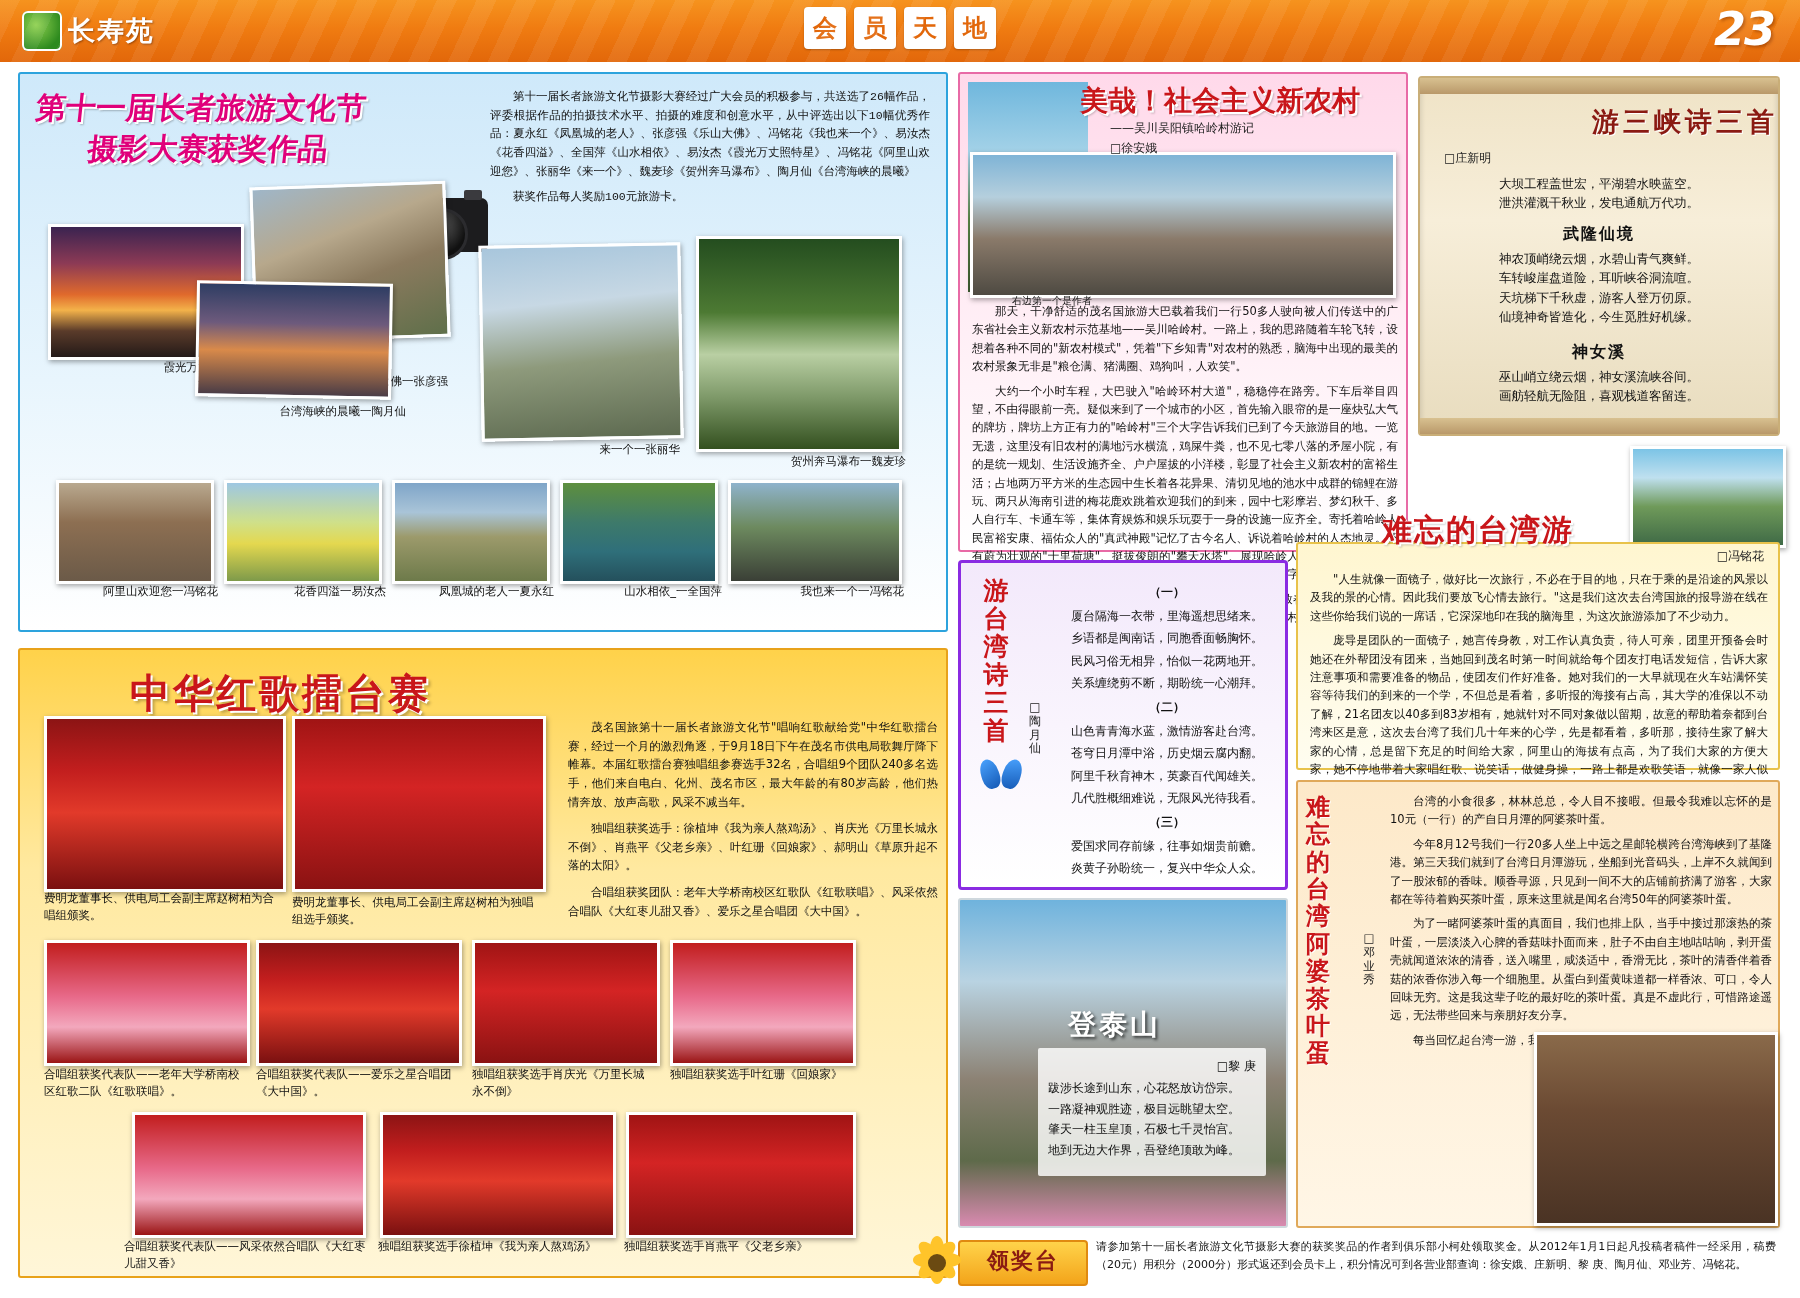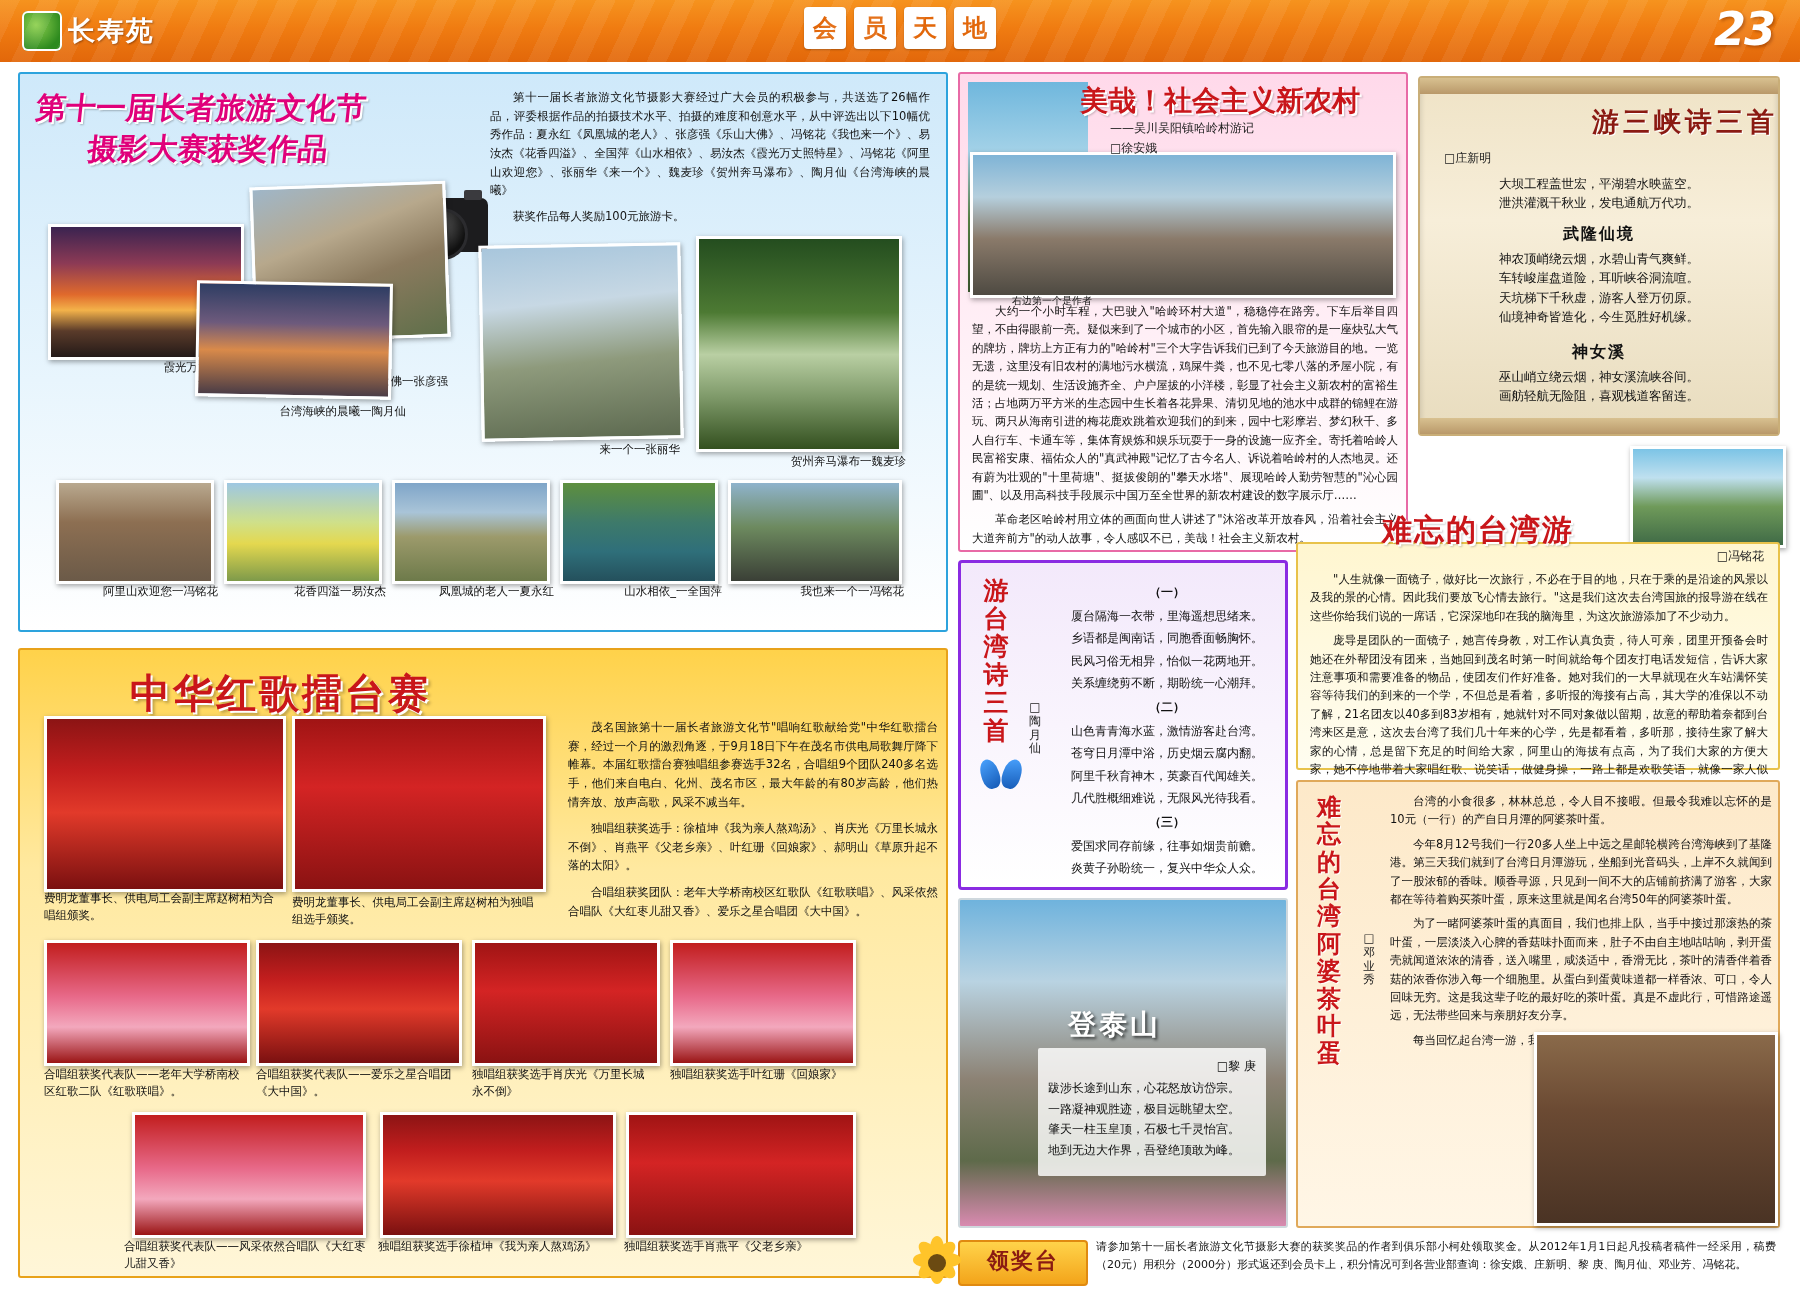--- a/index.html
+++ b/index.html
@@ -65,21 +65,21 @@
     position:absolute;left:14px;top:14px;width:430px;
     color:#e0007a;font-size:30px;font-weight:bold;line-height:1.35;
     text-shadow:2px 2px 0 #fff, 3px 3px 2px rgba(0,0,0,.25);
     font-family:"DejaVu Sans","Liberation Sans",sans-serif;
     transform:skewX(-6deg);
   }
   .contest-body{
     position:absolute;left:470px;top:14px;width:440px;
     font-size:11.5px;line-height:1.62;color:#111;text-align:justify;
   }
-  .contest-body p{margin:0 0 7px 0;text-indent:2em;}
+  .contest-body p{margin:0 0 7px 0;text-indent:2em;font-family:Liberation Mono, monospace;}
   .camera{
     position:absolute;left:362px;top:110px;width:120px;height:72px;
   }
   .cam-body{position:absolute;left:0;top:14px;width:106px;height:54px;background:#1c1c1e;border-radius:7px;}
   .cam-lens{position:absolute;left:34px;top:24px;width:46px;height:46px;border-radius:50%;background:radial-gradient(circle at 38% 32%,#666,#111 70%);border:3px solid #2b2b2e;}
   .cam-top{position:absolute;left:22px;top:4px;width:38px;height:14px;background:#242427;border-radius:3px;}
   .cam-flash{position:absolute;left:82px;top:6px;width:18px;height:10px;background:#3a3a3e;border-radius:2px;}
 
   .ph{position:absolute;background:#ccc;border:3px solid #fff;box-shadow:1px 2px 5px rgba(0,0,0,.35);overflow:hidden;}
 
@@ -212,21 +212,21 @@
   .taishan-card .who{text-align:right;margin-bottom:2px;}
 
   
   .teaegg{
     left:1296px;top:780px;width:484px;height:448px;
     background:linear-gradient(180deg,#fde9c9 0%,#fff6e6 100%);
     border:2px solid #e0a95a;border-radius:3px;
   }
   .teaegg-title{
     position:absolute;left:8px;top:12px;width:46px;
-    font-size:24px;font-weight:bold;color:#c9161a;line-height:1.14;text-align:center;
+    font-size:24px;font-weight:bold;color:#c9161a;line-height:1.14;text-align:left;
     text-shadow:1px 1px 0 #fff;
   }
   .teaegg-author{position:absolute;left:62px;top:150px;width:18px;font-size:11.5px;line-height:1.2;color:#222;text-align:center;}
   .teaegg-body{position:absolute;left:92px;top:10px;width:382px;font-size:11.5px;line-height:1.6;color:#111;text-align:justify;}
   .teaegg-body p{margin:0 0 6px 0;text-indent:2em;}
 
   
   .award{
     left:958px;top:1238px;width:822px;height:56px;
     background:#ffffff;
@@ -356,20 +356,21 @@
   <div class="panel village-art">
     <div class="ph palms" style="left:8px;top:8px;width:120px;height:210px;border:none;box-shadow:none;"></div>
     <div class="ph groupphoto" style="left:10px;top:78px;width:420px;height:140px;"></div>
     <div class="cap" style="left:4px;top:220px;width:128px;font-size:10px;">右边第一个是作者</div>
 
     <div class="va-title">美哉！社会主义新农村</div>
     <div class="va-sub">——吴川吴阳镇哈岭村游记</div>
     <div class="va-author">□徐安娥</div>
 
     <div class="va-body">
+      <p>那天，干净舒适的茂名国旅游大巴载着我们一行50多人驶向被人们传送中的广东省社会主义新农村示范基地——吴川哈岭村。一路上，我的思路随着车轮飞转，设想着各种不同的"新农村模式"，凭着"下乡知青"对农村的熟悉，脑海中出现的最美的农村景象无非是"粮仓满、猪满圈、鸡狗叫，人欢笑"。</p>
       <p>大约一个小时车程，大巴驶入"哈岭环村大道"，稳稳停在路旁。下车后举目四望，不由得眼前一亮。疑似来到了一个城市的小区，首先输入眼帘的是一座炔弘大气的牌坊，牌坊上方正有力的"哈岭村"三个大字告诉我们已到了今天旅游目的地。一览无遗，这里没有旧农村的满地污水横流，鸡屎牛粪，也不见七零八落的矛屋小院，有的是统一规划、生活设施齐全、户户屋拔的小洋楼，彰显了社会主义新农村的富裕生活；占地两万平方米的生态园中生长着各花异果、清切见地的池水中成群的锦鲤在游玩、两只从海南引进的梅花鹿欢跳着欢迎我们的到来，园中七彩摩岩、梦幻秋千、多人自行车、卡通车等，集体育娱炼和娱乐玩耍于一身的设施一应齐全。寄托着哈岭人民富裕安康、福佑众人的"真武神殿"记忆了古今名人、诉说着哈岭村的人杰地灵。还有蔚为壮观的"十里荷塘"、挺拔俊朗的"攀天水塔"、展现哈岭人勤劳智慧的"沁心园圃"、以及用高科技手段展示中国万至全世界的新农村建设的数字展示厅……</p>
       <p>革命老区哈岭村用立体的画面向世人讲述了"沐浴改革开放春风，沿着社会主义大道奔前方"的动人故事，令人感叹不已，美哉！社会主义新农村。</p>
     </div>
   </div>
 
   <div class="panel scroll">
     <div class="bar t"></div>
     <div class="bar b"></div>
     <div class="scroll-title">游三峡诗三首</div>
     <div class="scroll-author">□庄新明</div>

